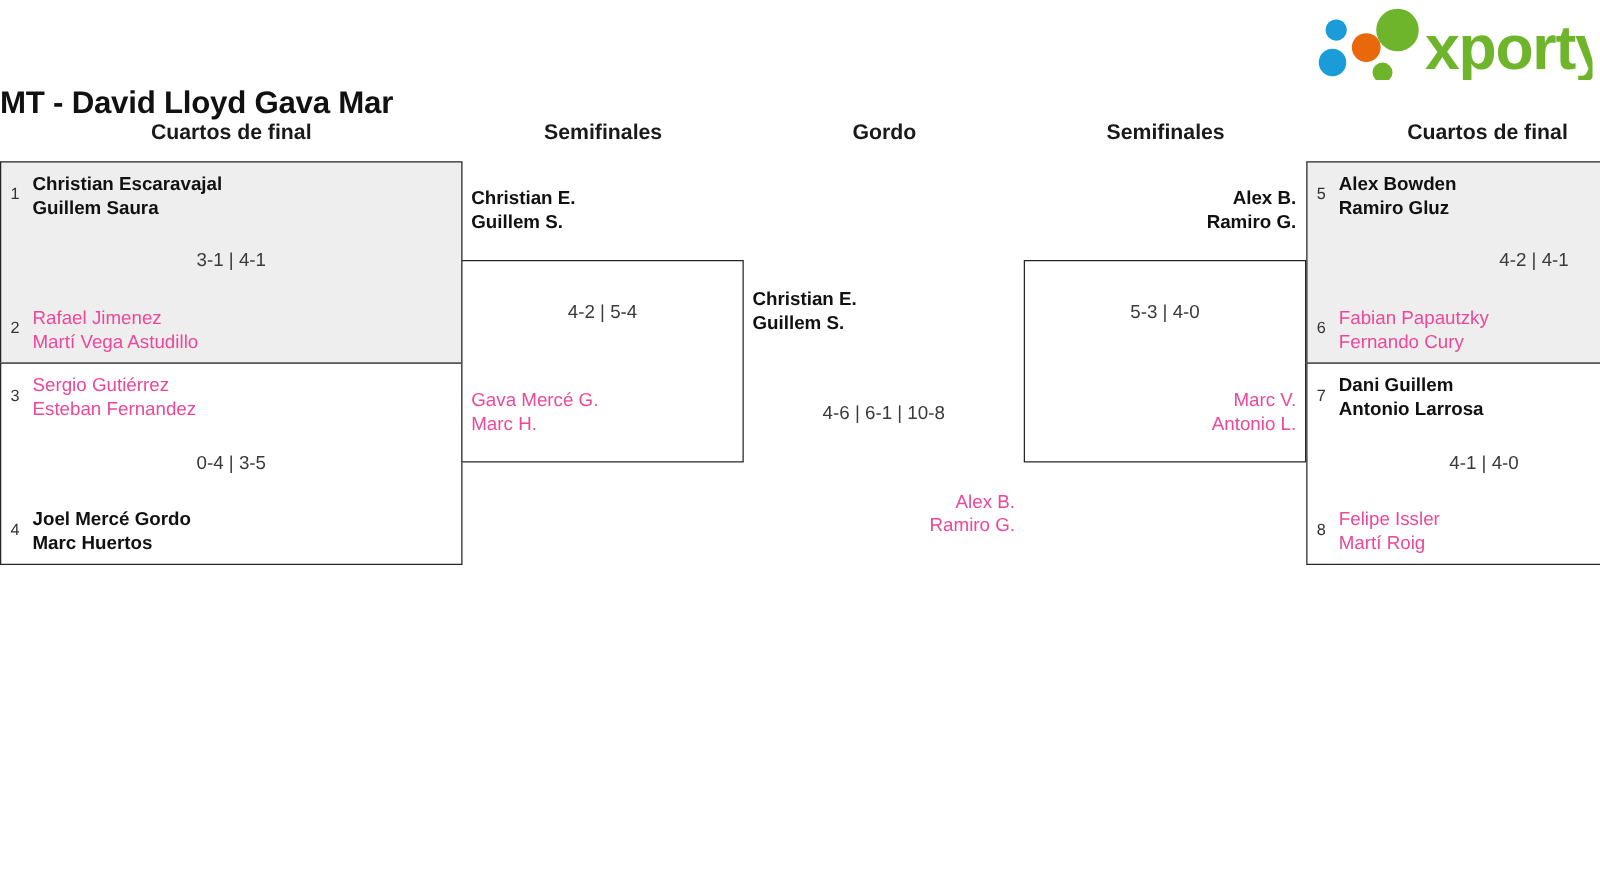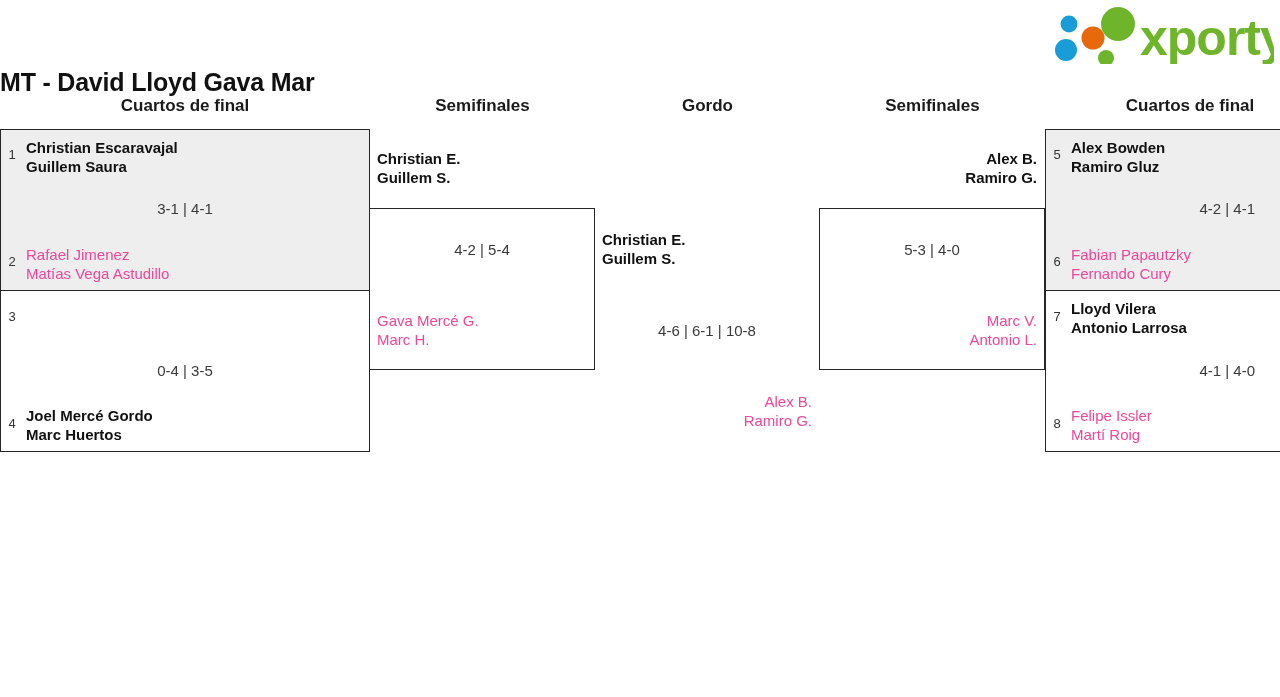--- a/index.html
+++ b/index.html
@@ -126,26 +126,30 @@
   <div class="pair win" style="left:26px; top:138px;">
     <span class="ln">Christian Escaravajal</span>
     <span class="ln">Guillem Saura</span>
   </div>
 
   <div class="score ctr" style="left:60px; top:200px; width:250px;">3-1 | 4-1</div>
 
   <div class="seed" style="left:4px; top:255px;">2</div>
   <div class="pair" style="left:26px; top:245px;">
     <span class="ln">Rafael Jimenez</span>
-    <span class="ln">Matías Vega Astudillo</span>
+    <span class="ln">Martí Vega Astudillo</span>
   </div>
 
   <div class="mbox" style="left:0px; top:290px; width:370px; height:162px;"></div>
 
   <div class="seed" style="left:4px; top:310px;">3</div>
+  <div class="pair" style="left:26px; top:299px;">
+    <span class="ln">Sergio Gutiérrez</span>
+    <span class="ln">Esteban Fernandez</span>
+  </div>
 
   <div class="score ctr" style="left:60px; top:362px; width:250px;">0-4 | 3-5</div>
 
   <div class="seed" style="left:4px; top:417px;">4</div>
   <div class="pair win" style="left:26px; top:406px;">
     <span class="ln">Joel Mercé Gordo</span>
     <span class="ln">Marc Huertos</span>
   </div>
 
   <div class="mbox" style="left:369px; top:208px; width:226px; height:162px;"></div>
@@ -201,25 +205,25 @@
   <div class="seed" style="left:1049px; top:255px;">6</div>
   <div class="pair" style="left:1071px; top:245px;">
     <span class="ln">Fabian Papautzky</span>
     <span class="ln">Fernando Cury</span>
   </div>
 
   <div class="mbox" style="left:1045px; top:290px; width:370px; height:162px;"></div>
 
   <div class="seed" style="left:1049px; top:310px;">7</div>
   <div class="pair win" style="left:1071px; top:299px;">
-    <span class="ln">Lloyd Vilera</span>
+    <span class="ln">Dani Guillem</span>
     <span class="ln">Antonio Larrosa</span>
   </div>
 
-  <div class="score right" style="left:1100px; top:362px; width:155px;">4-1 | 4-0</div>
+  <div class="score right" style="left:1060px; top:362px; width:155px;">4-1 | 4-0</div>
 
   <div class="seed" style="left:1049px; top:417px;">8</div>
   <div class="pair" style="left:1071px; top:406px;">
     <span class="ln">Felipe Issler</span>
     <span class="ln">Martí Roig</span>
   </div>
 
 </div>
 
 </body></html>

